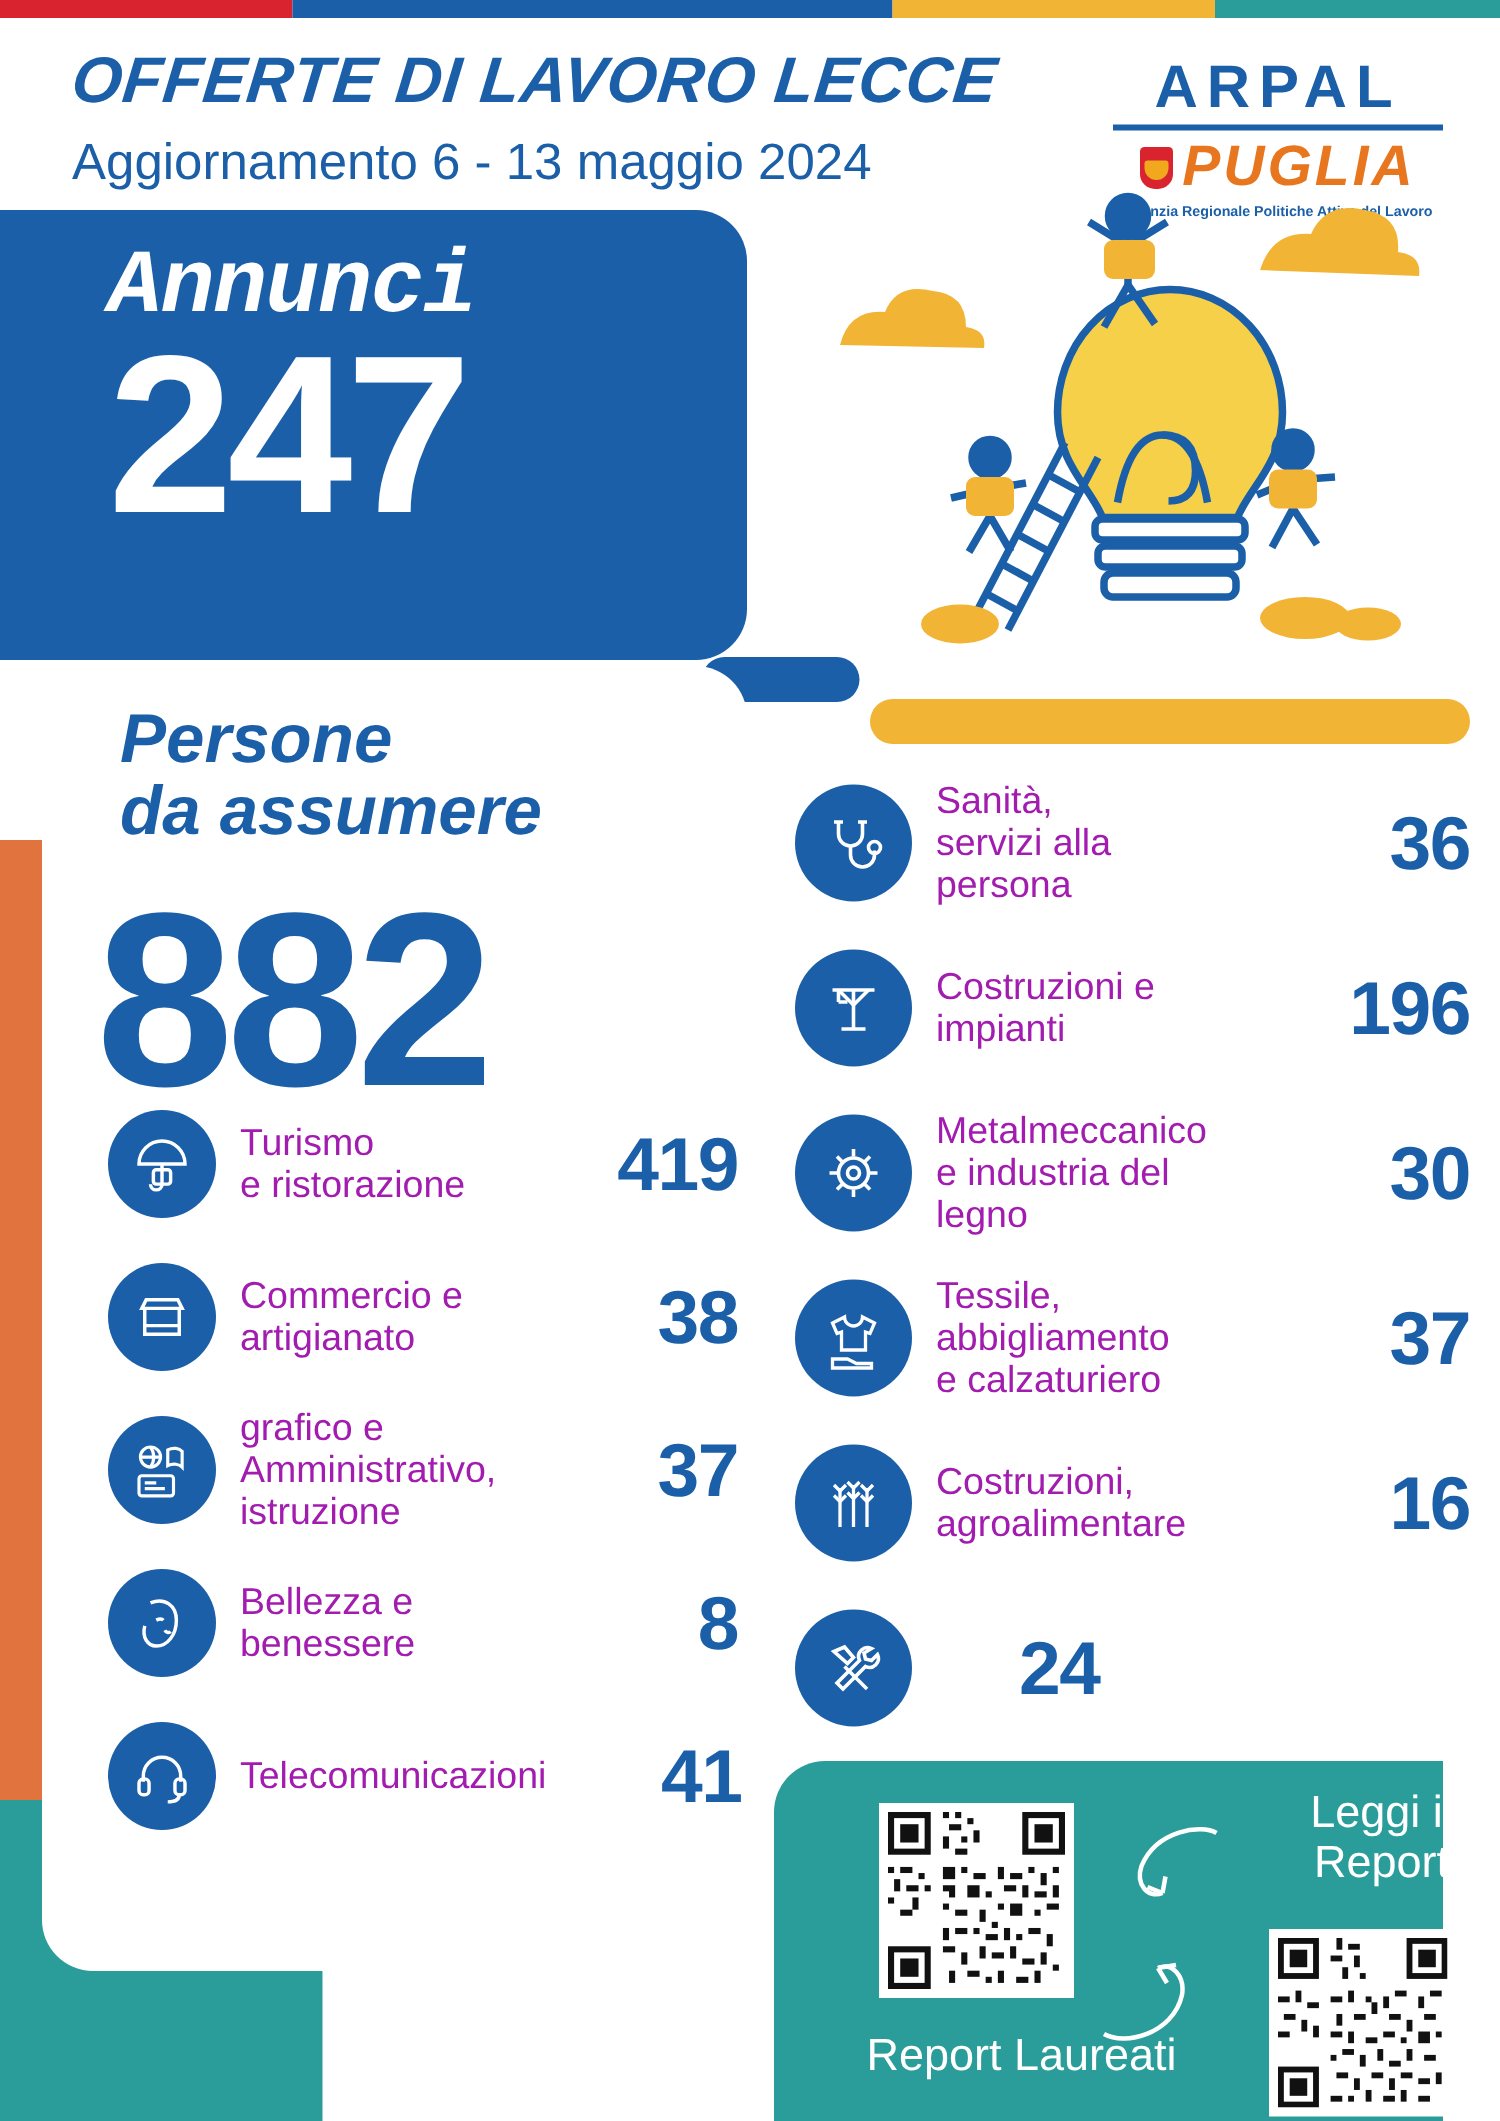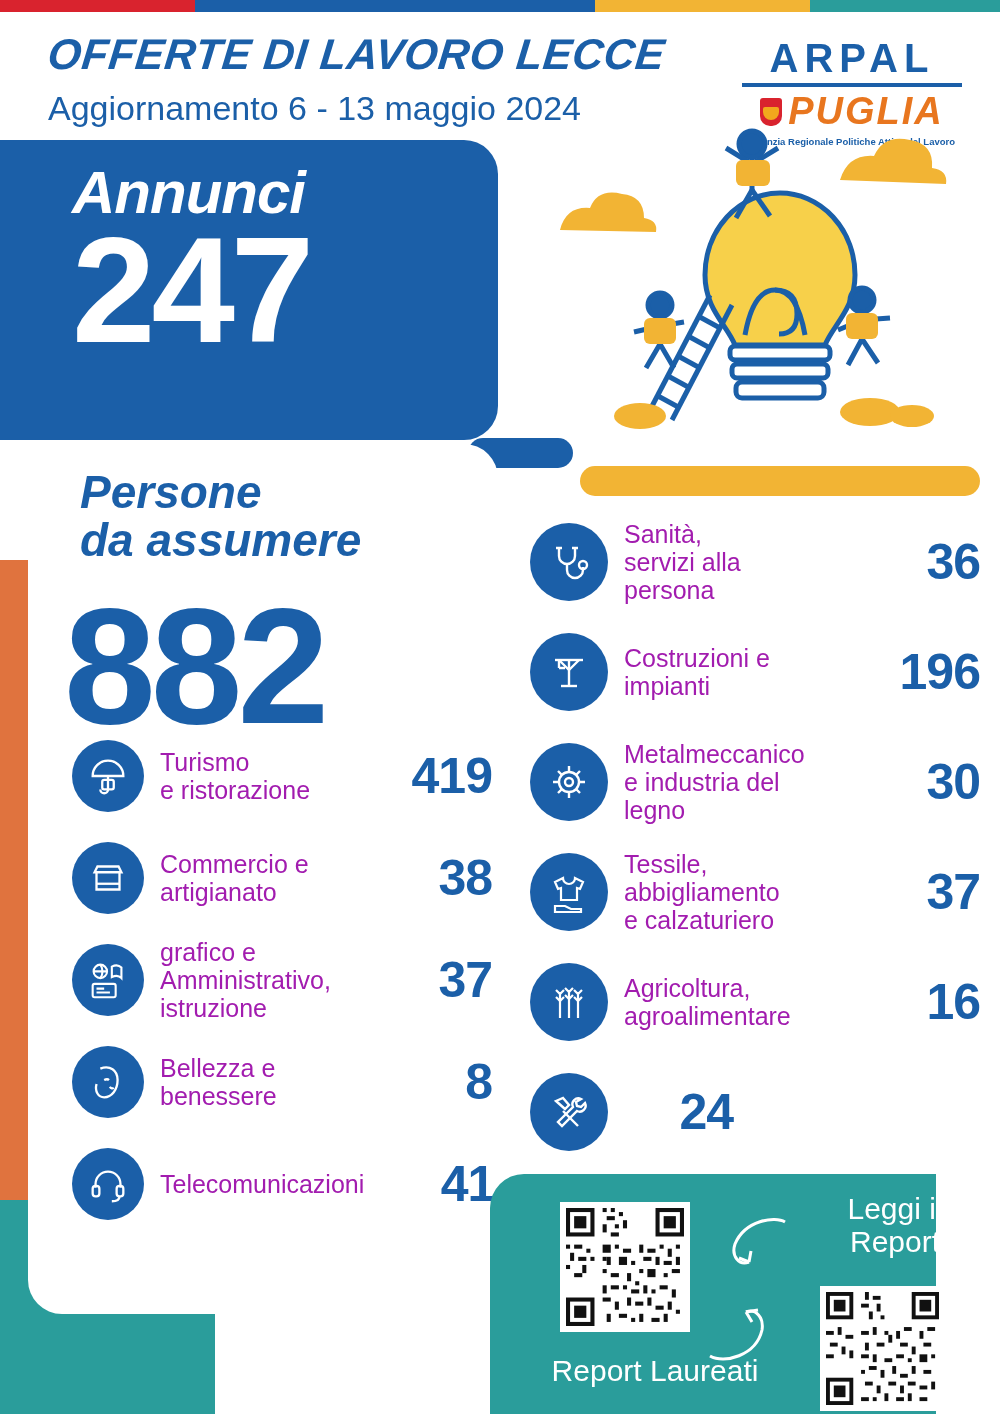--- a/index.html
+++ b/index.html
@@ -64,21 +64,21 @@
     font-size: 38px; font-weight: bold; color: #e8761f; letter-spacing: 2px; font-style: italic;
   }
   .logo .tag { font-size: 9.5px; color: #1b5fa8; font-weight: bold; margin-top: 3px; }
 
   
   .annunci {
     position: absolute; left: 0; top: 140px; width: 498px; height: 300px;
     background: #1b5fa8; border-radius: 0 34px 34px 0;
     color: #fff; padding: 18px 0 0 72px;
   }
-  .annunci .label { font-size: 60px; font-weight: bold; font-style: italic; letter-spacing: -1px; }
+  .annunci .label { font-size: 60px; font-weight: bold; font-style: italic; letter-spacing: -1px; font-family: Liberation Mono, monospace; }
   .annunci .value {
     font-size: 150px; font-weight: bold; line-height: 0.92; letter-spacing: -4px; margin-top: -6px;
   }
 
   
   .hero { position: absolute; left: 540px; top: 120px; width: 440px; height: 330px; }
 
   
   .persone-card {
     position: absolute; left: 28px; top: 432px; width: 470px; height: 870px;
@@ -126,21 +126,21 @@
   .right-list .row .name { font-size: 25px; }
 
   .row .num {
     flex: 0 0 auto; color: #1b5fa8; font-weight: bold; font-size: 50px;
     text-align: right; min-width: 120px; letter-spacing: -1px;
   }
   .right-list .row .num { min-width: 125px; }
 
   
   .footer {
-    position: absolute; left: 490px; top: 1174px; width: 446px; height: 240px;
+    position: absolute; left: 516px; top: 1174px; width: 446px; height: 240px;
     background: #2a9d9b; border-radius: 34px 0 0 0;
   }
   .qr1 {
     position: absolute; left: 70px; top: 28px; width: 130px; height: 130px;
     background: #fff; padding: 6px;
   }
   .qr2 {
     position: absolute; left: 330px; top: 112px; width: 125px; height: 125px;
     background: #fff; padding: 6px;
   }
@@ -410,21 +410,21 @@
     <div class="row">
       <div class="icon">
         <svg viewBox="0 0 48 48" width="48" height="48" fill="none" stroke="#fff" stroke-width="2.2">
           <path d="M15 40V14M24 40V12M33 40V14"></path>
           <path d="M15 16l-4-4M15 16l4-4M15 23l-4-4M15 23l4-4"></path>
           <path d="M24 14l-4-4M24 14l4-4M24 21l-4-4M24 21l4-4"></path>
           <path d="M33 16l-4-4M33 16l4-4M33 23l-4-4M33 23l4-4"></path>
         </svg>
       </div>
       <div class="name">
-        <div>Agricoltura,</div>
+        <div>Costruzioni,</div>
         <div>agroalimentare</div>
       </div>
       <div class="num">16</div>
     </div>
 
     <div class="row">
       <div class="icon">
         <svg viewBox="0 0 48 48" width="48" height="48" fill="none" stroke="#fff" stroke-width="2.4">
           <path d="M11 13l7-3 6 7-4 4z"></path>
             <path d="M18 23L33 38"></path>

